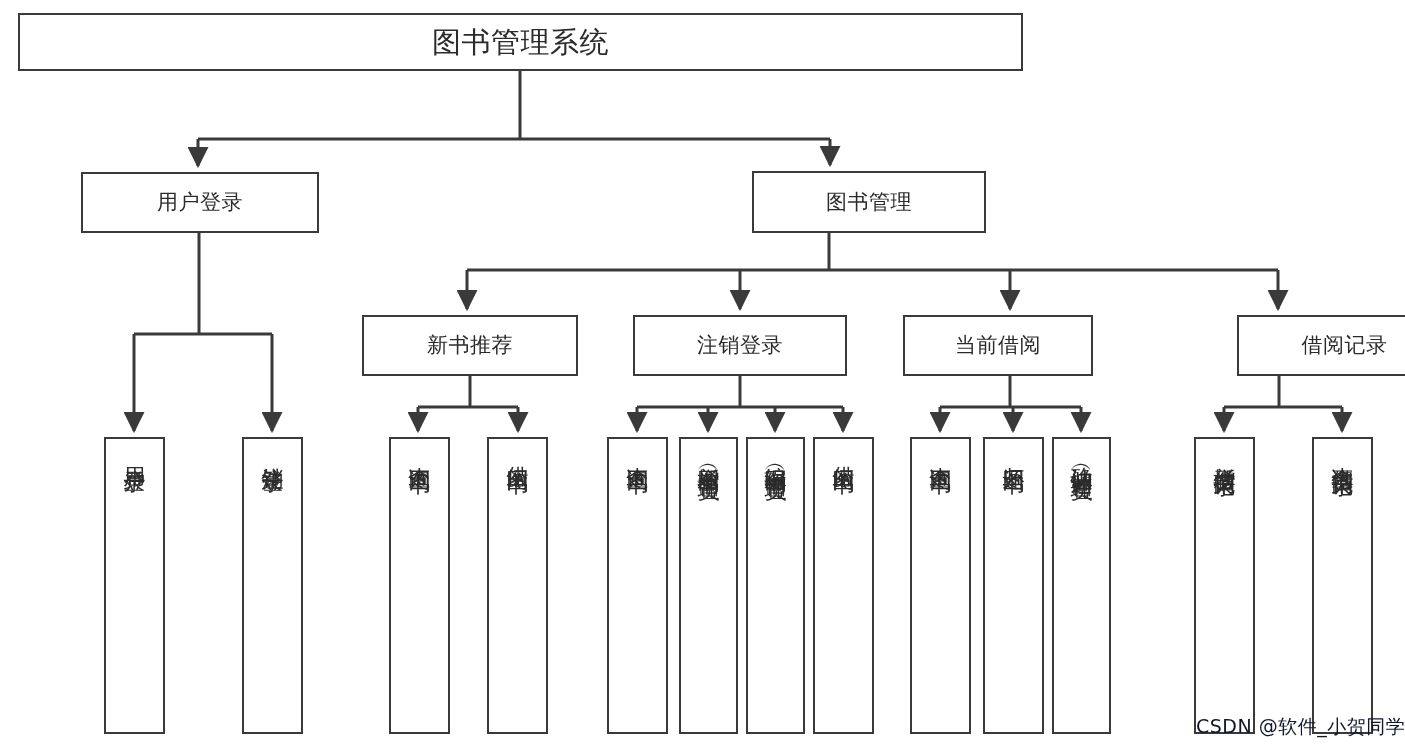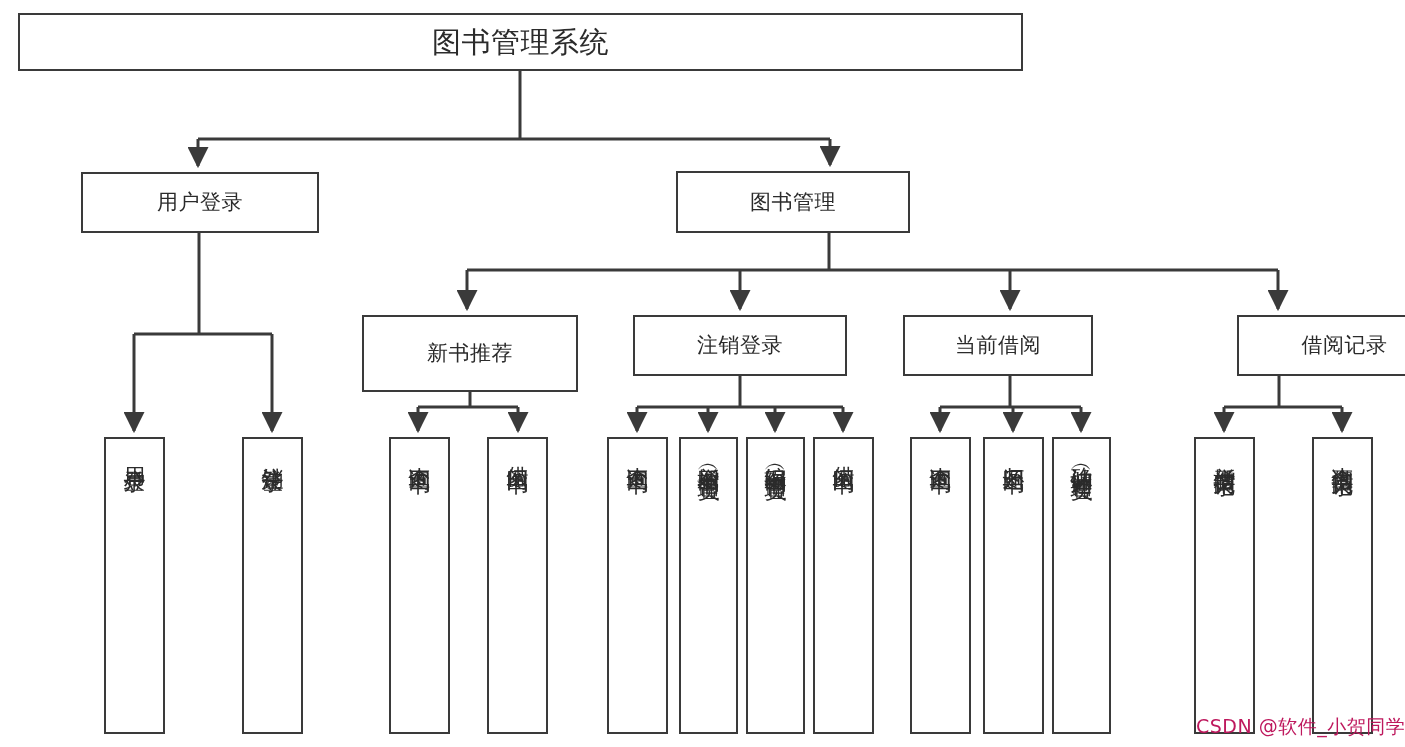--- a/index.html
+++ b/index.html
@@ -59,21 +59,21 @@
     writing-mode: vertical-rl;
     text-orientation: upright;
     font-size: 22px;
     letter-spacing: 2px;
     line-height: 1;
     white-space: nowrap;
   }
   .watermark {
     position: absolute;
     font-size: 19px;
-    color: #be185d;
+    color: #0f172a;
     letter-spacing: 0.5px;
     white-space: nowrap;
   }
 </style>
 </head>
 <body>
 
 <div id="canvas">
 
   <svg id="edges" viewBox="0 0 1405 747" xmlns="http://www.w3.org/2000/svg">
@@ -126,25 +126,25 @@
     </g>
   </svg>
 
   <div class="node horiz root" style="left:18px; top:13px; width:1005px; height:58px;">
     <span class="label">图书管理系统</span>
   </div>
 
   <div class="node horiz" style="left:81px; top:172px; width:238px; height:61px;">
     <span class="label">用户登录</span>
   </div>
-  <div class="node horiz" style="left:676px; top:171px; width:234px; height:62px;">
+  <div class="node horiz" style="left:752px; top:171px; width:234px; height:62px;">
     <span class="label">图书管理</span>
   </div>
 
-  <div class="node horiz" style="left:362px; top:315px; width:216px; height:77px;">
+  <div class="node horiz" style="left:362px; top:315px; width:216px; height:61px;">
     <span class="label">新书推荐</span>
   </div>
   <div class="node horiz" style="left:633px; top:315px; width:214px; height:61px;">
     <span class="label">注销登录</span>
   </div>
   <div class="node horiz" style="left:903px; top:315px; width:190px; height:61px;">
     <span class="label">当前借阅</span>
   </div>
   <div class="node horiz" style="left:1237px; top:315px; width:215px; height:61px;">
     <span class="label">借阅记录</span>

